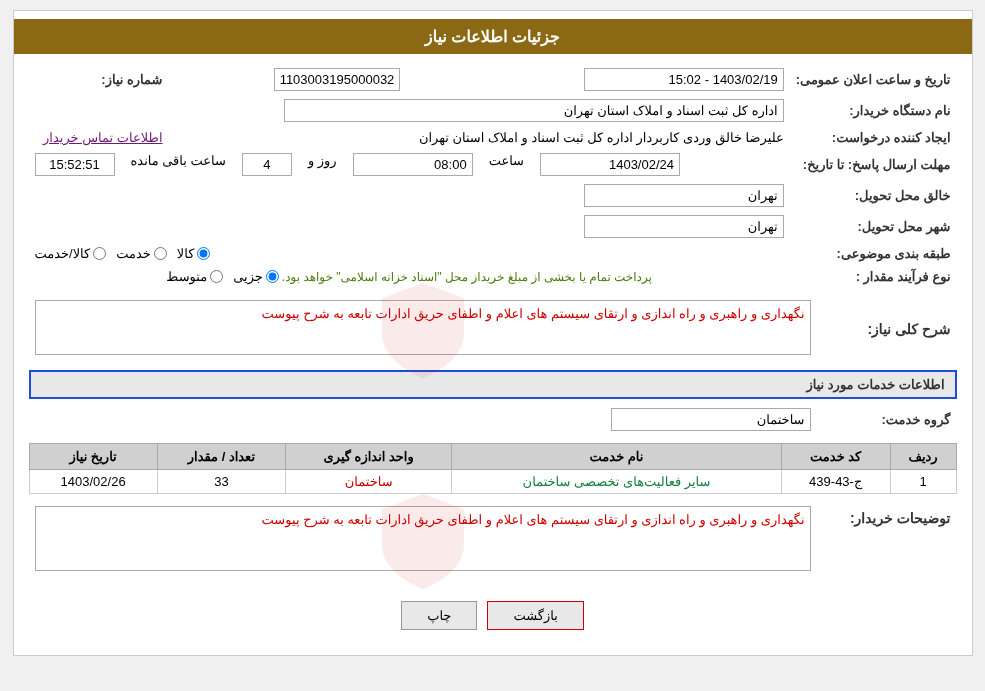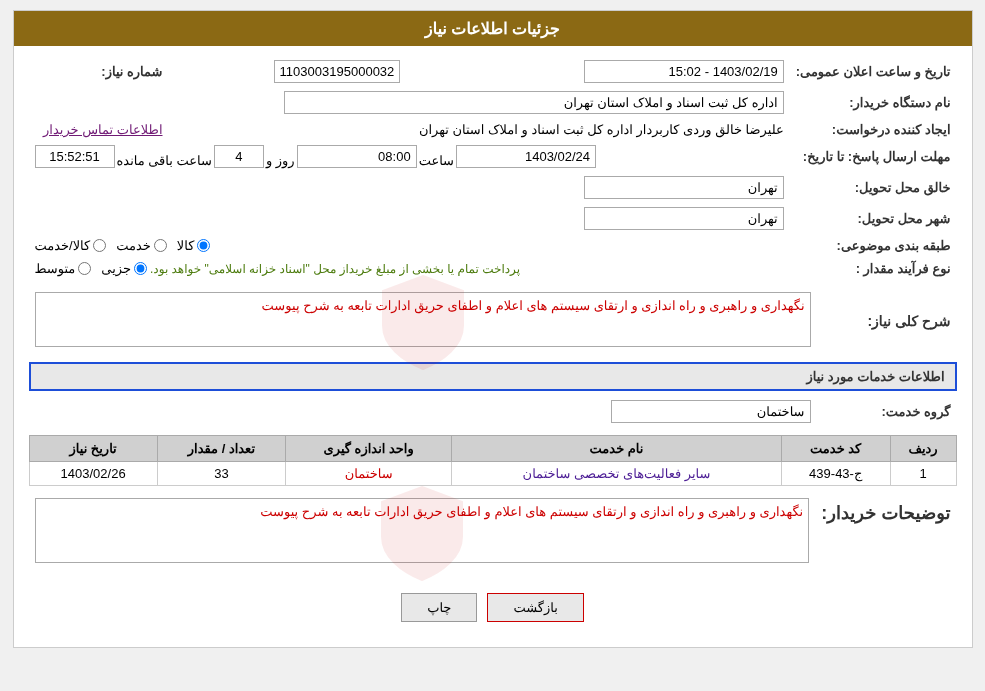--- a/index.html
+++ b/index.html
@@ -16,20 +16,21 @@
       background: #fff;
       border: 1px solid #ccc;
     }
     .page-header {
       background: #8b6914;
       color: #fff;
       text-align: center;
       padding: 8px 14px;
       font-size: 16px;
       font-weight: bold;
+      margin-top: 8px;
     }
     .content {
       padding: 10px 15px;
     }
     .info-table {
       width: 100%;
       border-collapse: collapse;
       margin-bottom: 8px;
     }
     .info-table td {
@@ -102,21 +103,21 @@
       border: 1px solid #aaa;
       padding: 5px;
       text-align: center;
     }
     .services-table td {
       border: 1px solid #ccc;
       padding: 4px 6px;
       text-align: center;
     }
     .services-table td.col-name {
-      color: #4c1d95;
+      color: #15803d;
     }
     .services-table td.col-unit {
       color: #c00;
     }
     .bottom-buttons {
       text-align: center;
       padding: 15px 0;
       display: flex;
       justify-content: center;
       gap: 10px;
@@ -143,22 +144,22 @@
       flex-direction: row-reverse;
     }
     .radio-item {
       display: flex;
       align-items: center;
       gap: 3px;
       flex-direction: row-reverse;
     }
     .inline-field {
       display: flex;
-      align-items: flex-end;
-      gap: 2px;
+      align-items: flex-start;
+      gap: 16px;
       flex-direction: row-reverse;
     }
     .small-input {
       border: 1px solid #aaa;
       padding: 3px 5px;
       width: 50px;
       text-align: center;
     }
     .timer-input {
       border: 1px solid #aaa;
@@ -263,21 +264,21 @@
               <span>کالا</span>
               <input type="radio" name="category" checked="" style="">
             </div>
           </div>
         </td>
       </tr>
 
       <tr>
         <td class="label-cell">نوع فرآیند مقدار :</td>
         <td class="value-cell" colspan="4">
-          <div style="display:flex; align-items:center; gap:3px; flex-direction:row-reverse;">
+          <div style="display:flex; align-items:center; gap:3px; flex-direction:row-reverse;justify-content:center;">
             <div class="radio-group">
               <div class="radio-item">
                 <span>متوسط</span>
                 <input type="radio" name="ptype" style="">
               </div>
               <div class="radio-item">
                 <span>جزیی</span>
                 <input type="radio" name="ptype" checked="" style="">
               </div>
             </div>
@@ -341,21 +342,21 @@
       <td class="col-unit">ساختمان</td>
       <td>33</td>
       <td>1403/02/26</td>
     </tr>
         </tbody>
     </table>
 
     <table class="info-table" style="margin-top:8px;">
       <tbody>
           <tr>
-        <td class="label-cell" style="font-weight:bold; font-size:18px; vertical-align:top; padding-top:8px;">توضیحات خریدار:</td>
+        <td class="label-cell" style="font-weight:bold; font-size:14px; vertical-align:top; padding-top:8px;">توضیحات خریدار:</td>
         <td>
           <div style="position:relative;">
             <textarea class="textarea-box" readonly="" style="color: rgb(204, 0, 0); min-height: 65px;">نگهداری و راهبری و راه اندازی و ارتقای سیستم های اعلام و اطفای حریق ادارات تابعه به شرح پیوست</textarea>
             <div class="shield-watermark">
               <svg width="120" height="100" viewBox="0 0 120 100" opacity="0.08">
                 <path d="M60 5 L100 20 L100 55 C100 75 80 90 60 98 C40 90 20 75 20 55 L20 20 Z" fill="#c00" stroke="#c00" stroke-width="2"></path>
               </svg>
             </div>
           </div>
         </td>

